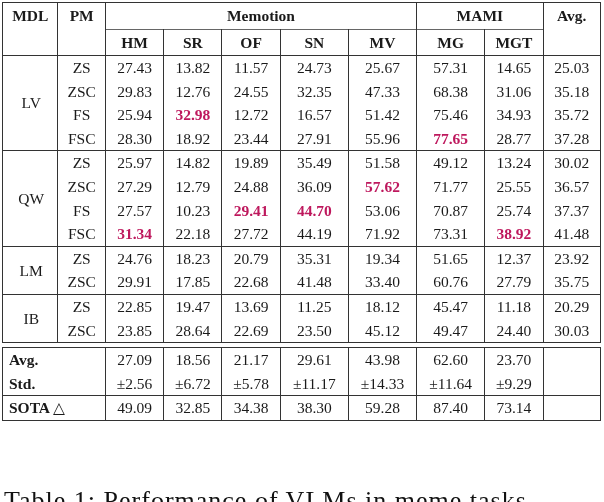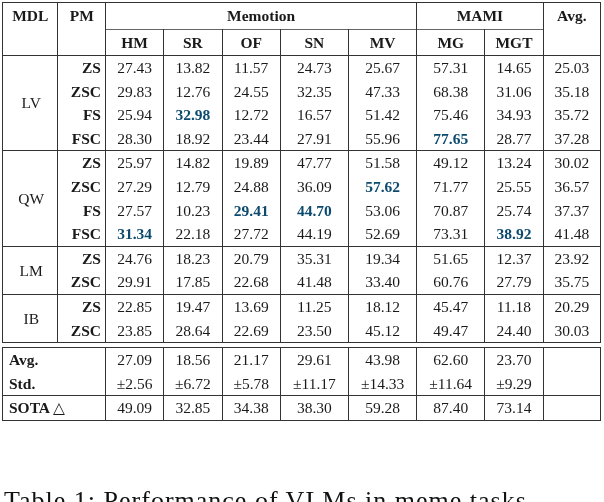--- a/index.html
+++ b/index.html
@@ -21,22 +21,22 @@
     height: 23.6px;
     line-height: 23.6px;
     text-align: center;
     white-space: nowrap;
   }
   table.results th { font-weight: bold; margin-left: 18px; }
   .thick-top td, .thick-top th { border-top: 1.2px solid #333; }
   tr.header1 th { border-top: 1.4px solid #333; height: 26px; line-height: 26px; }
   tr.header2 th { border-top: 1px solid #666; height: 25px; line-height: 25px; }
   tr.data td.mdl { text-align: center; padding-left: 6px; }
-  tr.data td.pm { text-align: right; padding-right: 4px; font-weight: bold; }
-  td.best { color: #0c4a6e; font-weight: bold; }
+  tr.data td.pm { padding-right: 4px; }
+  td.best { color: #be185d; font-weight: bold; }
   tr.group-start td { border-top: 1.2px solid #333; }
   tr.gap td { height: 4px; line-height: 4px; padding: 0; border-left: none; border-right: none; border-top: 1.4px solid #333; border-bottom: 1.4px solid #333; }
   tr.summary td.label { text-align: left; font-weight: bold; padding-left: 6px; }
   tr.last td { border-bottom: 1.4px solid #333; margin-top: 20px; }
   .caption {
     position: absolute; left: 4px; top: 486px;
     font-size: 26px; letter-spacing: 1px;
     font-family: "Liberation Serif", serif;
     color: #111;
     white-space: nowrap;
@@ -126,21 +126,21 @@
         <td class="best">77.65</td>
         <td>28.77</td>
         <td>37.28</td>
       </tr>
       <tr class="data group-start">
         <td class="mdl" rowspan="4">QW</td>
         <td class="pm">ZS</td>
         <td>25.97</td>
         <td>14.82</td>
         <td>19.89</td>
-        <td>47.77</td>
+        <td>35.49</td>
         <td>51.58</td>
         <td>49.12</td>
         <td>13.24</td>
         <td>30.02</td>
       </tr>
       <tr class="data">
         <td class="pm">ZSC</td>
         <td>27.29</td>
         <td>12.79</td>
         <td>24.88</td>
@@ -160,21 +160,21 @@
         <td>70.87</td>
         <td>25.74</td>
         <td>37.37</td>
       </tr>
       <tr class="data">
         <td class="pm">FSC</td>
         <td class="best">31.34</td>
         <td>22.18</td>
         <td>27.72</td>
         <td>44.19</td>
-        <td>52.69</td>
+        <td>71.92</td>
         <td>73.31</td>
         <td class="best">38.92</td>
         <td>41.48</td>
       </tr>
       <tr class="data group-start">
         <td class="mdl" rowspan="2">LM</td>
         <td class="pm">ZS</td>
         <td>24.76</td>
         <td>18.23</td>
         <td>20.79</td>

